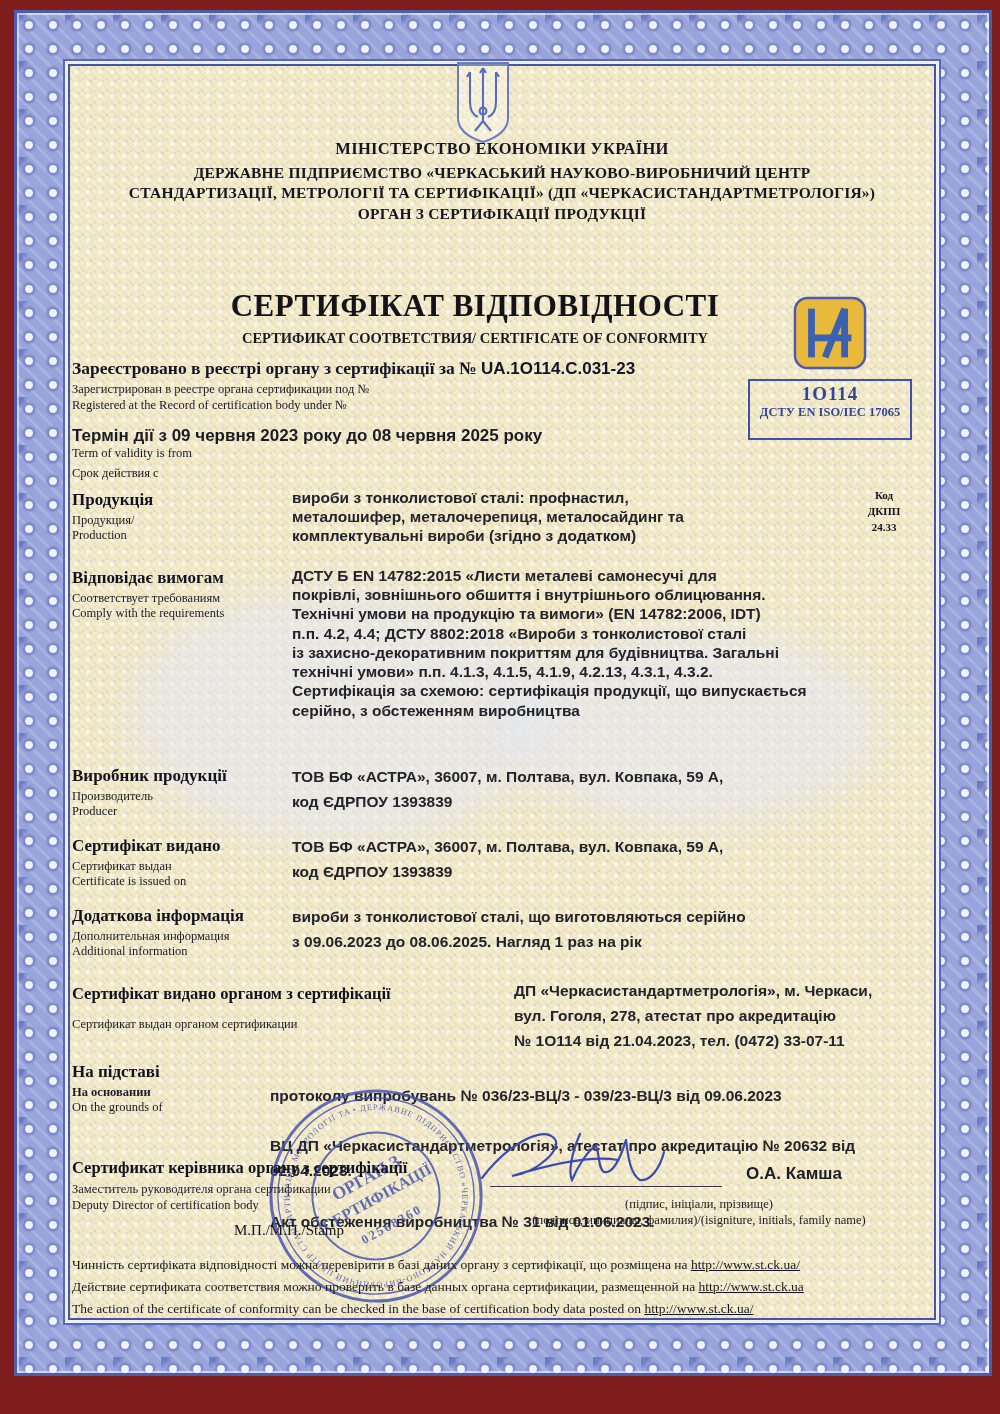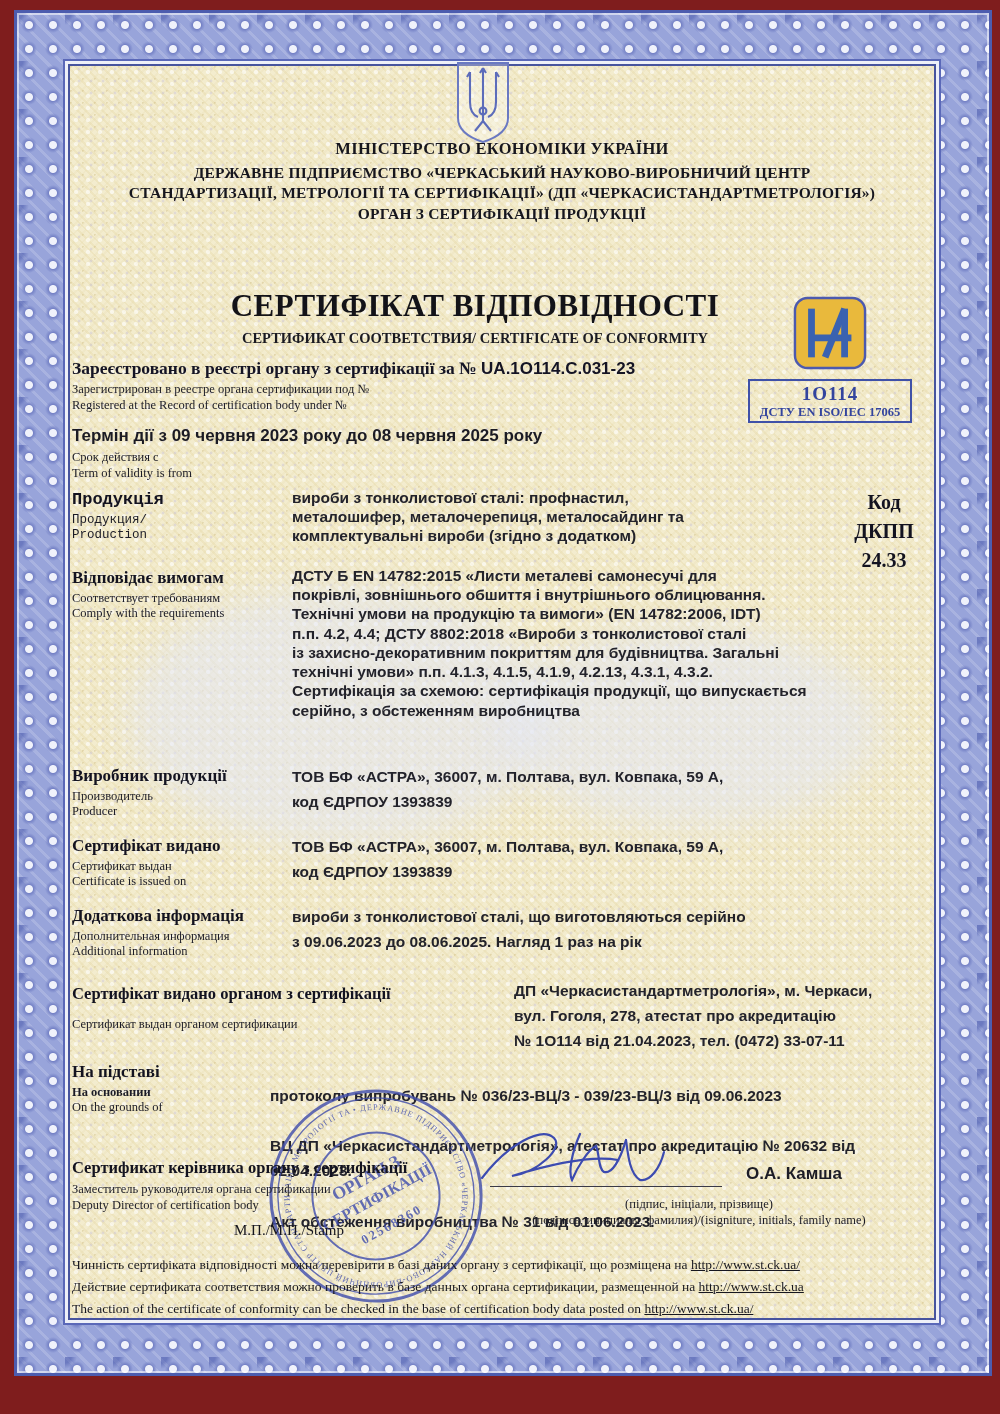--- a/index.html
+++ b/index.html
@@ -37,22 +37,22 @@
   .title-sub{font-size:14.5px;font-weight:bold;color:#1a1a22;}
   .reg-line{font-size:17.5px;font-weight:bold;color:#141424;}
   .reg-num{font-family:"Liberation Sans",sans-serif;font-weight:bold;font-size:17px;}
   .sub{font-size:12.5px;line-height:1.25;color:#1b1b26;}
   .term-line{font-family:"Liberation Sans",sans-serif;font-weight:bold;font-size:17px;color:#1b1b24;}
   .lbl{font-size:17px;font-weight:bold;color:#131320;line-height:1.15;}
   .lbl-big{font-size:16.5px;font-weight:bold;color:#131320;}
   .val{font-family:"Liberation Sans",sans-serif;font-weight:bold;font-size:15.5px;
        line-height:1.24;color:#23232b;white-space:pre-line;}
   .val-sp{line-height:1.62;}
-  .code-col{font-size:20px;font-weight:bold;line-height:1.45;text-align:center;color:#131320;}
-  .accr-box{border:2px solid #3f51a8;color:#33449e;text-align:center;padding:2px 4px 1px;}
+  .code-col{font-size:11px;font-weight:bold;line-height:1.45;text-align:center;color:#131320;}
+  .accr-box{border:2px solid #3f51a8;color:#33449e;text-align:center;padding:2px 4px 18px;}
   .accr-num{font-size:19px;font-weight:bold;letter-spacing:1px;}
   .accr-std{font-size:12.5px;font-weight:bold;}
   .footer-line{font-size:13.5px;line-height:1.62;color:#17171f;}
   .footer-line .url{text-decoration:underline;}
   .sig-line{border-bottom:1.5px solid #3a3a46;}
   .sig-name{font-family:"Liberation Sans",sans-serif;font-weight:bold;font-size:17px;color:#1c1c26;}
   .caption{font-size:12.5px;line-height:1.3;color:#1b1b26;text-align:center;}
   .mp{font-size:15px;color:#15151e;text-align:center;}
   .stamp-wrap{opacity:.82;transform:rotate(-15deg);}
   .stamp-wrap text{fill:#4350ad;font-family:"Liberation Serif",serif;}
@@ -109,25 +109,25 @@
       <div class="reg-line">
         <span>Зареєстровано в реєстрі органу з сертифікації за №</span>
         <span class="reg-num">UA.1О114.С.031-23</span>
       </div>
       <div class="sub" style="margin-top:3px;">Зарегистрирован в реестре органа сертификации под №</div>
       <div class="sub">Registered at the Record of certification body under №</div>
     </div>
 
     <div class="abs" style="left:2px;top:360px;width:700px;">
       <div class="term-line">Термін дії з 09 червня 2023 року  до  08 червня 2025 року</div>
+      <div class="sub">Term of validity is from</div>
       <div class="sub" style="margin-top:4px;">Срок действия с</div>
-      <div class="sub">Term of validity is from</div>
-    </div>
-
-    <div class="abs" style="left:2px;top:424px;width:210px;font-family:Liberation Mono, monospace;">
+    </div>
+
+    <div class="abs" style="left:2px;top:424px;width:210px;">
       <div class="lbl">Продукція</div>
       <div class="sub" style="margin-top:3px;">Продукция/</div>
       <div class="sub">Production</div>
     </div>
     <div class="abs val" style="left:222px;top:422px;width:560px;">вироби з тонколистової сталі: профнастил,
 металошифер, металочерепиця, металосайдинг та
 комплектувальні вироби (згідно з додатком)</div>
     <div class="abs code-col" style="left:766px;top:422px;width:96px;">
       <div>Код</div>
       <div>ДКПП</div>

